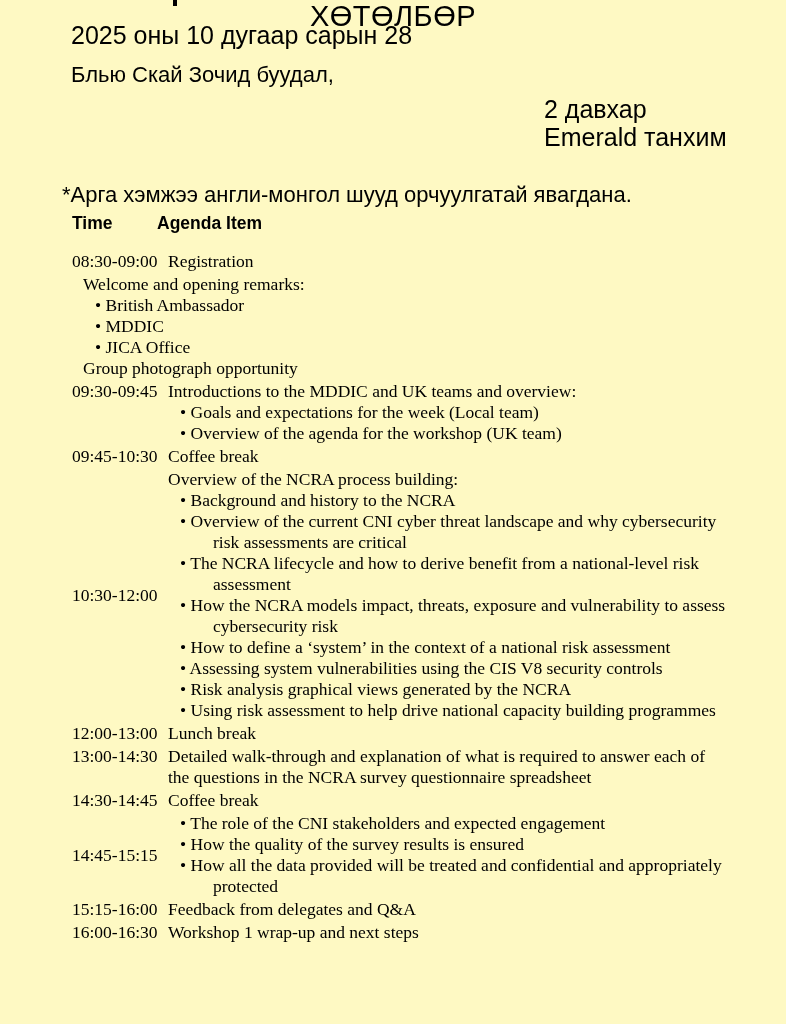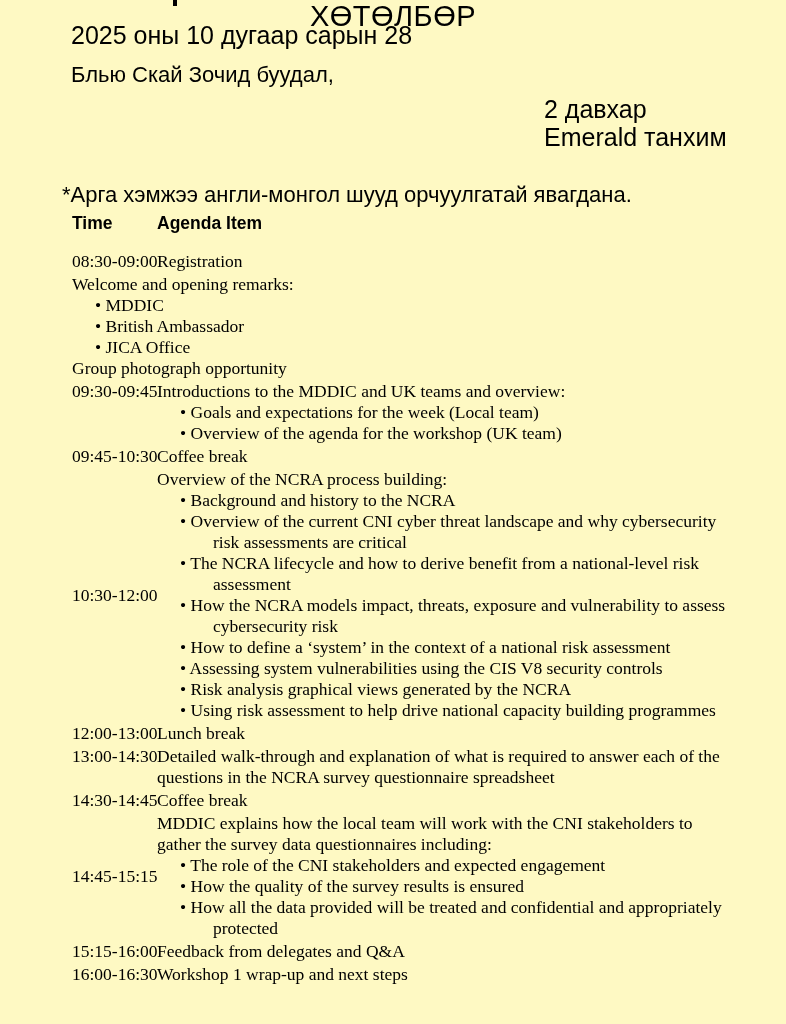--- a/index.html
+++ b/index.html
@@ -60,21 +60,21 @@
     width: 85px; flex: 0 0 85px;
     font-family: "Liberation Serif", serif;
     font-size: 17.5px; line-height: 21px;
     white-space: nowrap;
   }
   .content-cell {
     flex: 1;
     font-family: "Liberation Serif", serif;
     font-size: 17.5px; line-height: 21px;
   }
-  .line.plain { padding-left: 0; }
+  .line.plain { padding-left: 11px; }
   .line.bullet { padding-left: 56px; text-indent: -33px; }
   .bullet-char { display: inline; }
 </style>
 </head>
 <body>
 
 <div class="page">
 
   <div class="stray-mark"></div>
 
@@ -99,22 +99,22 @@
     <div id="agenda-rows">
         <div class="row">
           <div class="time-cell">08:30-09:00</div>
           <div class="content-cell">
             <div class="line plain">Registration</div>
           </div>
         </div>
         <div class="row">
           <div class="content-cell">
             <div class="line plain">Welcome and opening remarks:</div>
+            <div class="line bullet"><span class="bullet-char">• </span>British Ambassador</div>
             <div class="line bullet"><span class="bullet-char">• </span>MDDIC</div>
-            <div class="line bullet"><span class="bullet-char">• </span>British Ambassador</div>
             <div class="line bullet"><span class="bullet-char">• </span>JICA Office</div>
             <div class="line plain">Group photograph opportunity</div>
           </div>
         </div>
         <div class="row">
           <div class="time-cell">09:30-09:45</div>
           <div class="content-cell">
             <div class="line plain">Introductions to the MDDIC and UK teams and overview:</div>
             <div class="line bullet"><span class="bullet-char">• </span>Goals and expectations for the week (Local team)</div>
             <div class="line bullet"><span class="bullet-char">• </span>Overview of the agenda for the workshop (UK team)</div>
@@ -154,21 +154,20 @@
         </div>
         <div class="row">
           <div class="time-cell">14:30-14:45</div>
           <div class="content-cell">
             <div class="line plain">Coffee break</div>
           </div>
         </div>
         <div class="row center-time">
           <div class="time-cell">14:45-15:15</div>
           <div class="content-cell">
-            <div class="line plain">MDDIC explains how the local team will work with the CNI stakeholders to gather the survey data questionnaires including:</div>
             <div class="line bullet"><span class="bullet-char">• </span>The role of the CNI stakeholders and expected engagement</div>
             <div class="line bullet"><span class="bullet-char">• </span>How the quality of the survey results is ensured</div>
             <div class="line bullet"><span class="bullet-char">• </span>How all the data provided will be treated and confidential and appropriately protected</div>
           </div>
         </div>
         <div class="row">
           <div class="time-cell">15:15-16:00</div>
           <div class="content-cell">
             <div class="line plain">Feedback from delegates and Q&amp;A</div>
           </div>

